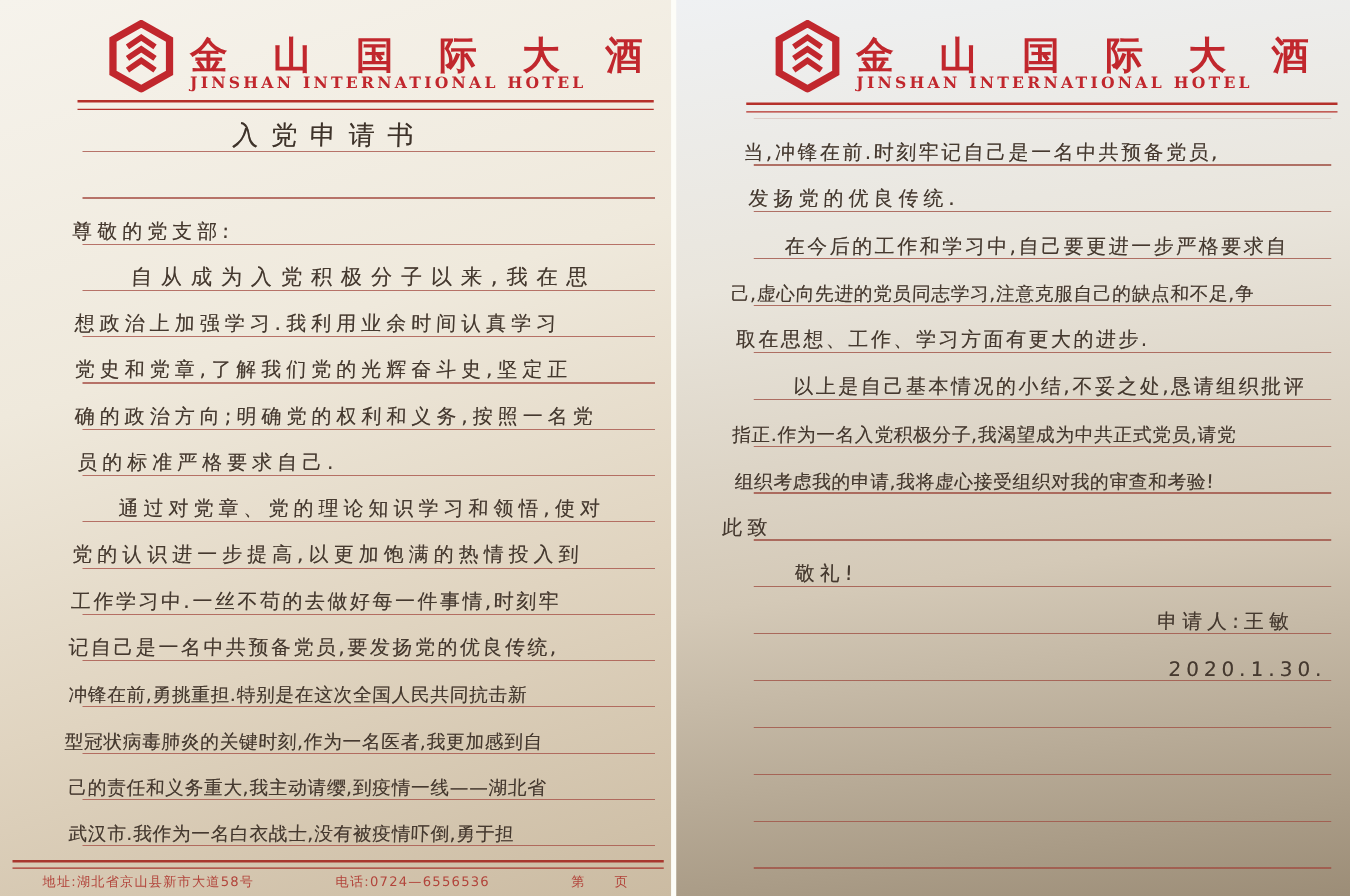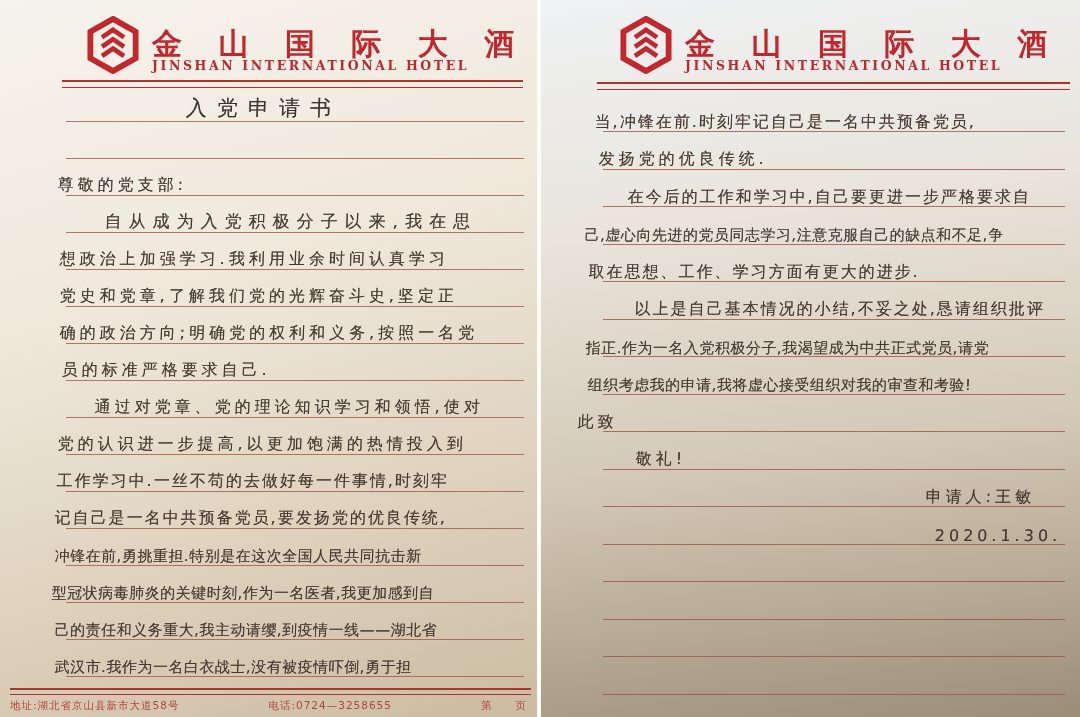--- a/index.html
+++ b/index.html
@@ -33,21 +33,21 @@
       color:#45392f;transform:skewX(-2deg);text-shadow:0 0 .4px rgba(69,57,47,.55);}
   .title{font-size:21px;letter-spacing:10px;color:#3e332a;}
   .w{font-size:17px;letter-spacing:7px;}
   .m{font-size:16px;letter-spacing:4px;}
   .s{font-size:16px;letter-spacing:2px;}
   .t{font-size:15px;letter-spacing:.5px;}
 
   
   .foot-rule{position:absolute;left:10px;right:6px;top:688px;height:4px;
              border-top:2px solid #a8372e;border-bottom:1px solid #a8372e;}
-  .foot-row{position:absolute;left:0;right:0;top:699px;padding:0 10px;display:flex;
+  .foot-row{position:absolute;left:0;right:0;top:699px;padding:0 34px;display:flex;
             justify-content:space-between;align-items:flex-start;color:#b2443b;font-size:10.5px;
             letter-spacing:1px;white-space:nowrap;}
 </style>
 </head>
 <body>
 
 <div class="canvas">
 
   <div class="page page-left">
 
@@ -76,21 +76,21 @@
     <div class="hw s" style="left:57px;top:458px;">工作学习中.一丝不苟的去做好每一件事情,时刻牢</div>
     <div class="hw s" style="left:55px;top:495px;">记自己是一名中共预备党员,要发扬党的优良传统,</div>
     <div class="hw t" style="left:55px;top:532px;">冲锋在前,勇挑重担.特别是在这次全国人民共同抗击新</div>
     <div class="hw t" style="left:52px;top:569px;">型冠状病毒肺炎的关键时刻,作为一名医者,我更加感到自</div>
     <div class="hw t" style="left:55px;top:606px;">己的责任和义务重大,我主动请缨,到疫情一线——湖北省</div>
     <div class="hw t" style="left:55px;top:643px;">武汉市.我作为一名白衣战士,没有被疫情吓倒,勇于担</div>
 
     <div class="foot-rule"></div>
     <div class="foot-row">
       <span>地址:湖北省京山县新市大道58号</span>
-      <span>电话:0724—3258655</span>
+      <span>电话:0724—6556536</span>
       <span>第　　页</span>
     </div>
   </div>
 
   <div class="gap"></div>
 
   <div class="page page-right">
 
     <svg class="lh-logo" style="left:76px;" viewBox="0 0 100 100">
       <polygon points="50,5 89,27 89,73 50,95 11,73 11,27" fill="none" stroke="#c1272d" stroke-width="10"></polygon>

